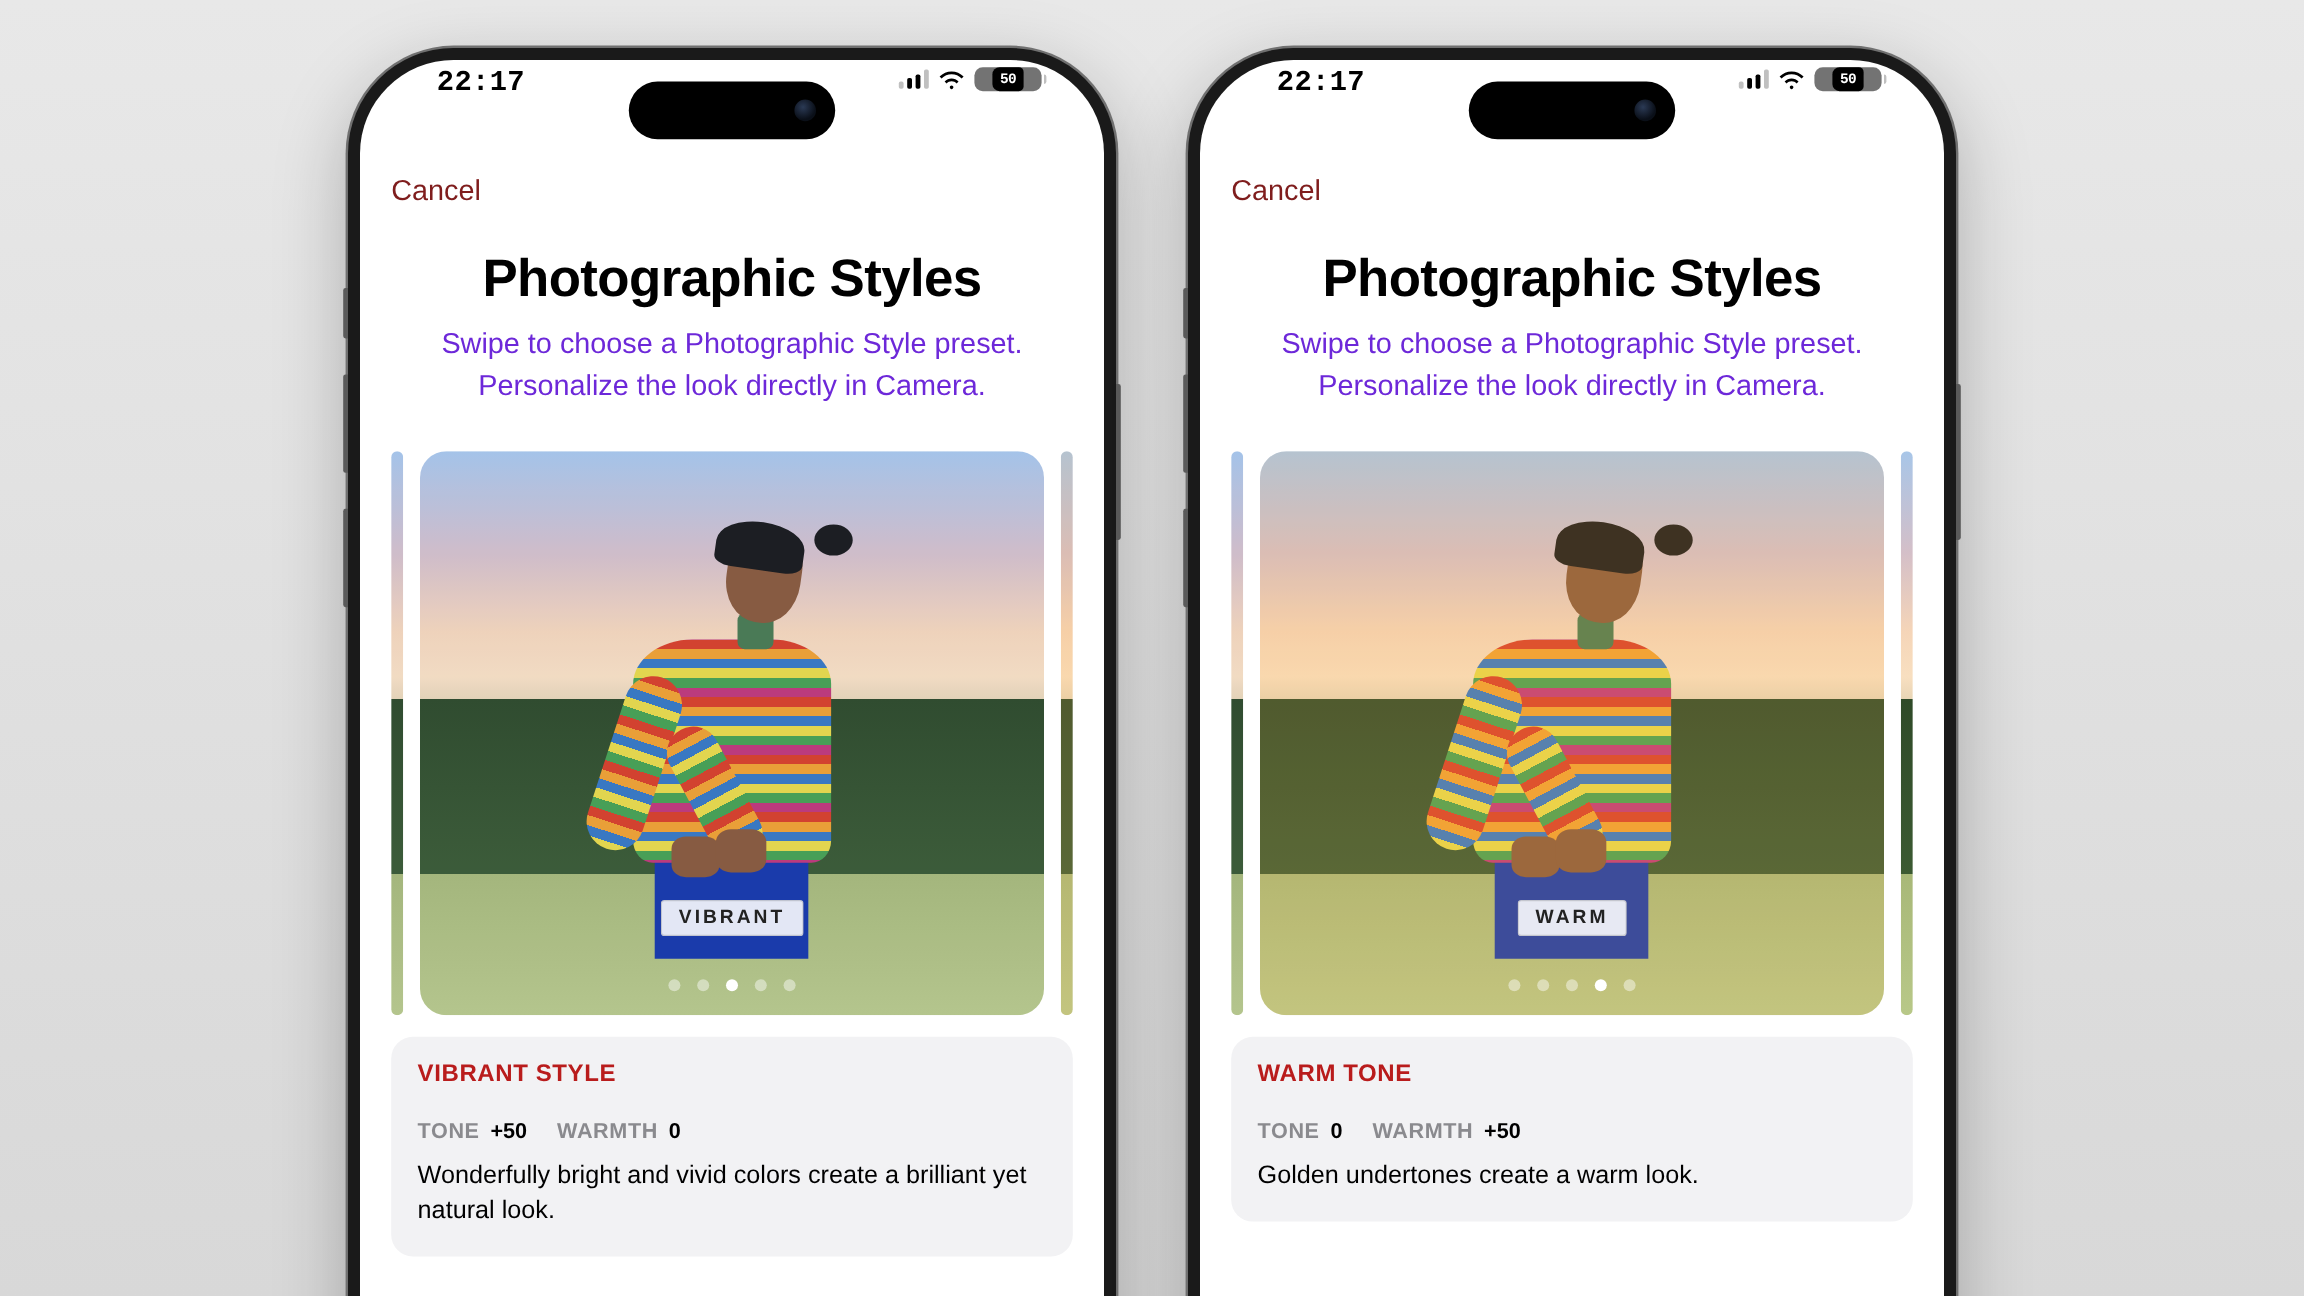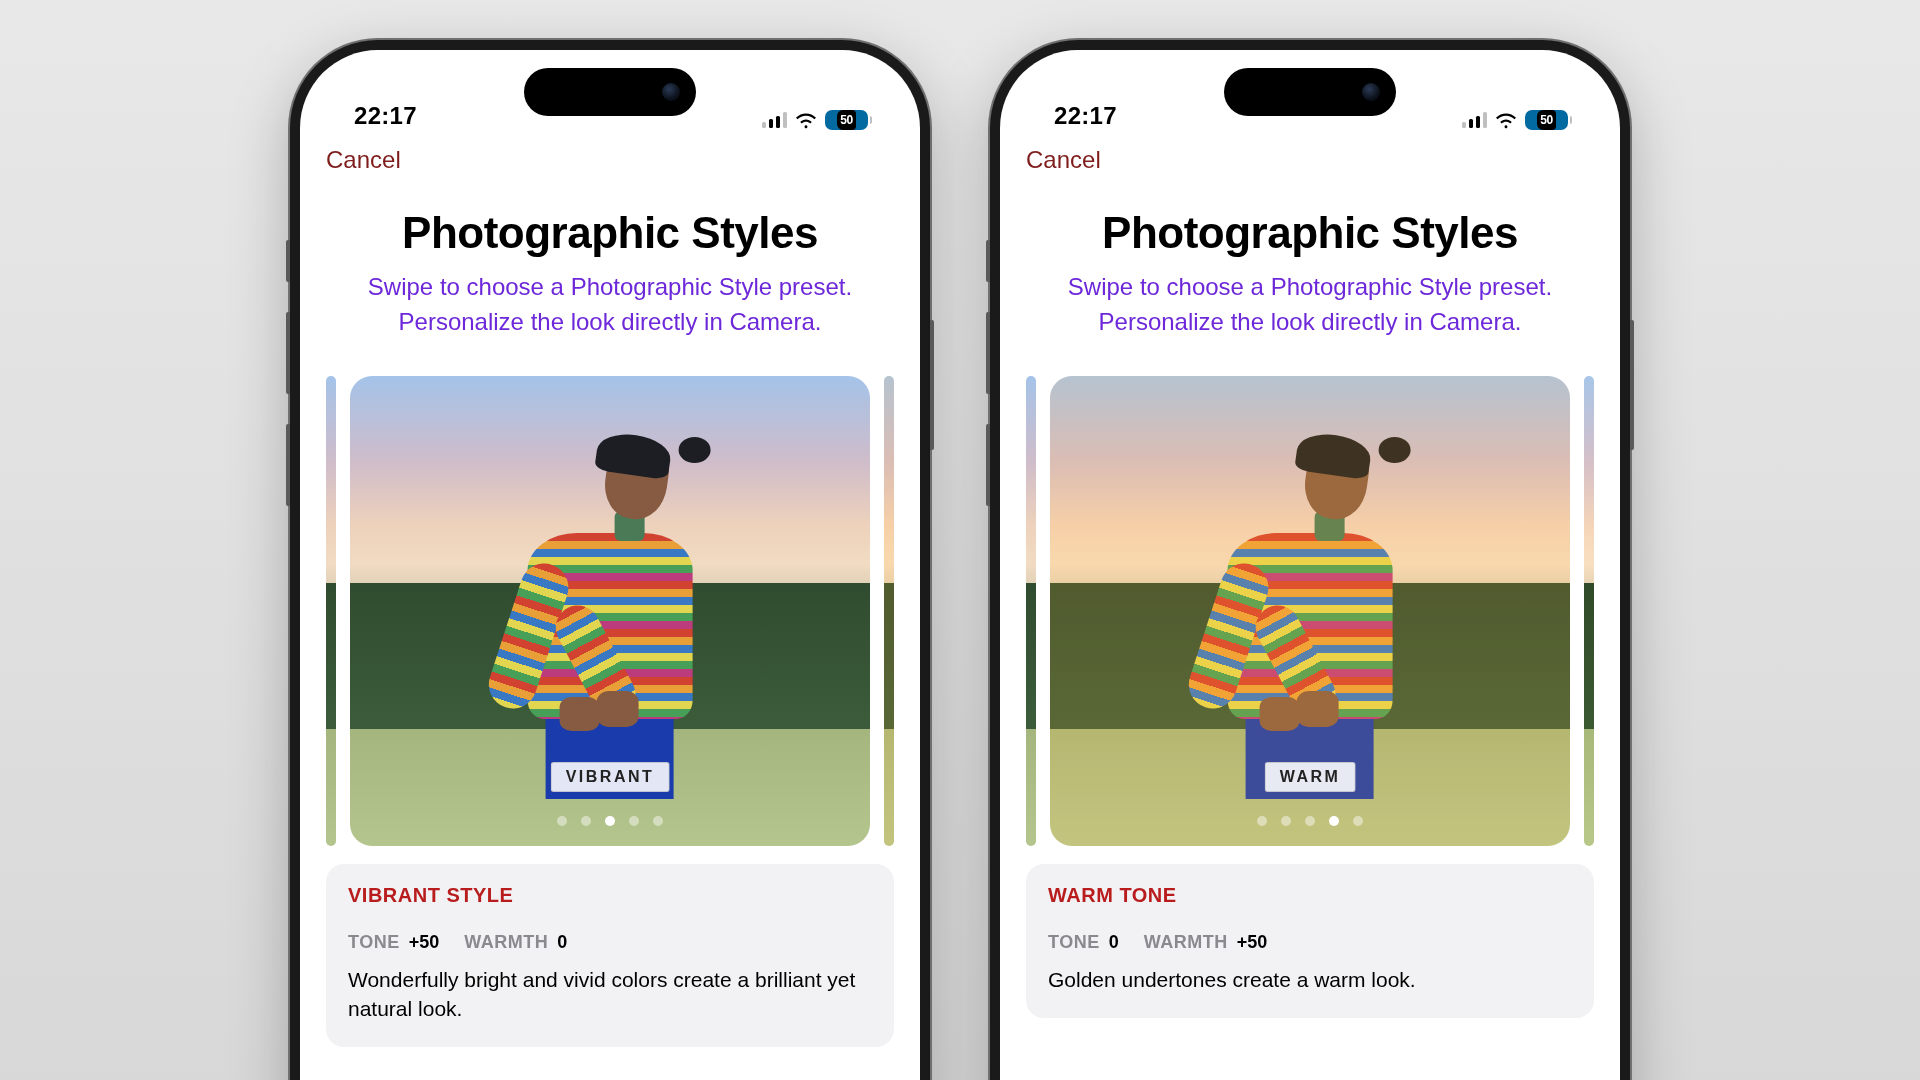--- a/index.html
+++ b/index.html
@@ -51,37 +51,37 @@
   .dynamic-island {
     position: absolute;
     top: 18px; left: 50%; transform: translateX(-50%);
     width: 172px; height: 48px;
     background: #000; border-radius: 28px;
     z-index: 10;
     display: flex; align-items: center; justify-content: flex-end; padding-right: 16px;
   }
   .di-lens { width: 18px; height: 18px; border-radius: 50%; background: radial-gradient(circle at 40% 35%, #2b3a55 0%, #0a0f18 65%); }
   .status-bar {
-    position: absolute; top: 0; left: 6px; right: 0; height: 80px;
-    display: flex; justify-content: space-between; align-items: flex-end;
-    padding: 0 48px; z-index: 5; padding-top: 6px;
+    position: absolute; top: 0; left: 16px; right: 0; height: 80px;
+    display: flex; justify-content: space-between; align-items: flex-start;
+    padding: 0 48px; z-index: 5; padding-top: 6px; font-family: Liberation Mono, monospace;
   }
   .status-time { font-size: 24px; font-weight: 600; color: #000; letter-spacing: 0.3px; }
   .status-right { display: flex; align-items: center; gap: 7px; }
   .sig-bars { display: flex; align-items: flex-end; gap: 2.5px; height: 16px; }
   .sig-bars span { width: 4.5px; background: #000; border-radius: 1.5px; }
   .sig-bars span.dim { background: #c0c0c0; }
   .b1{height:6px}.b2{height:9px}.b3{height:12.5px}.b4{height:16px}
   .wifi-icon svg { display:block; }
   .battery {
     display: flex; align-items: center;
   }
   .battery-body {
-    width: 43px; height: 20px; border-radius: 7px;
-    background: #0369a1;
+    width: 56px; height: 20px; border-radius: 7px;
+    background: #737373;
     display: flex; align-items: center; justify-content: center;
     position: relative;
     padding: 0 2px;
   }
   .battery-fill {
     height: 100%; border-radius: 6px 4px 4px 6px;
     background: #000; width: 50%;
     display:flex; align-items:center; justify-content:center;
   }
   .battery-num { color:#fff; font-size:12px; font-weight:700; position:absolute; left:0; right:0; text-align:center; letter-spacing:-0.5px;}
@@ -133,21 +133,21 @@
   .hand-l { position:absolute; top:256px; left:28%; width:40px; height:34px; background:#8a5a3a; border-radius:30%;}
   .hand-r { position:absolute; top:250px; left:44%; width:42px; height:36px; background:#8a5a3a; border-radius:30%;}
   .skirt { position:absolute; top:72%; left:22%; width:56%; height:28%; background:#1838a8; border-radius:8px 8px 0 0;}
   .photo.warm::before {
     content:""; position:absolute; inset:0; background: rgba(255,180,80,0.16); z-index:2;
   }
   .photo.vibrant::before {
     content:""; position:absolute; inset:0; background: rgba(80,120,255,0.04); z-index:2; filter:saturate(1.1);
   }
   .style-tag {
-    position:absolute; bottom:54px; left:50%; transform:translateX(-50%);
+    position:absolute; bottom:66px; left:50%; transform:translateX(-50%);
     background: rgba(255,255,255,0.88); border:1px solid rgba(0,0,0,0.15);
     padding: 5px 14px; border-radius:3px; font-size:16px; font-weight:600;
     letter-spacing:2.5px; color:#222; z-index:5;
   }
   .dots { position:absolute; bottom:20px; left:50%; transform:translateX(-50%); display:flex; gap:14px; z-index:5;}
   .dots span { width:10px; height:10px; border-radius:50%; background:rgba(255,255,255,0.45);}
   .dots span.active { background:#fff;}
   .info {
     margin-top:18px; background:#f2f2f4; border-radius:18px; padding:20px 22px 24px;
   }

